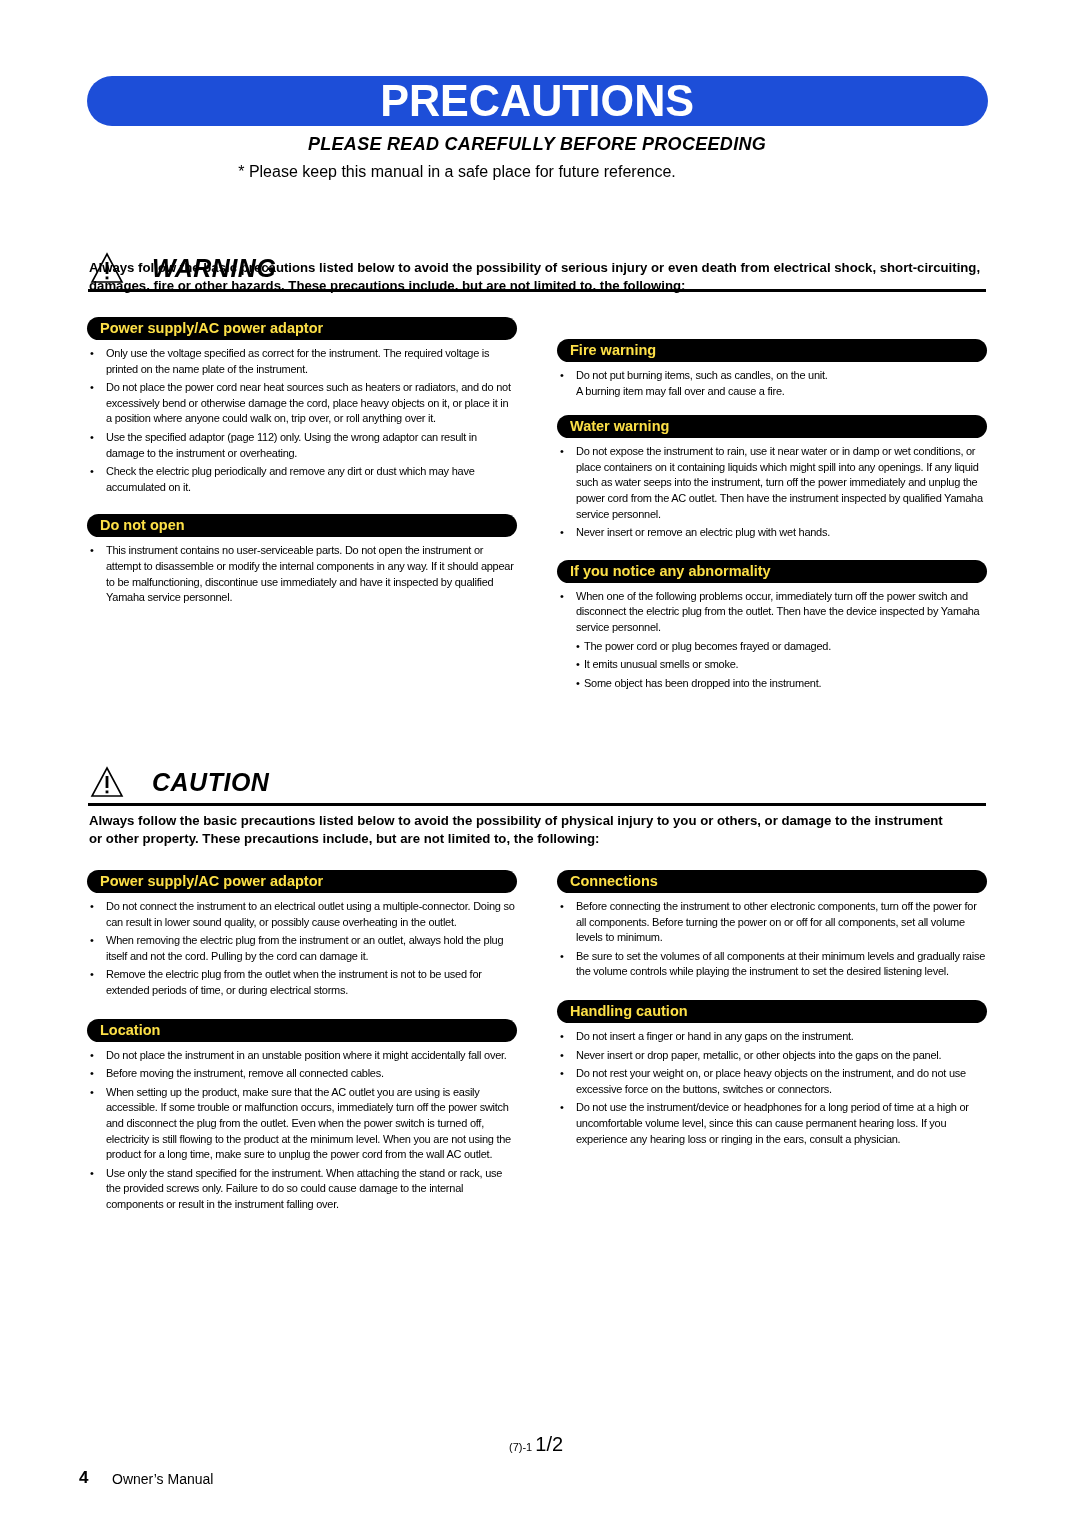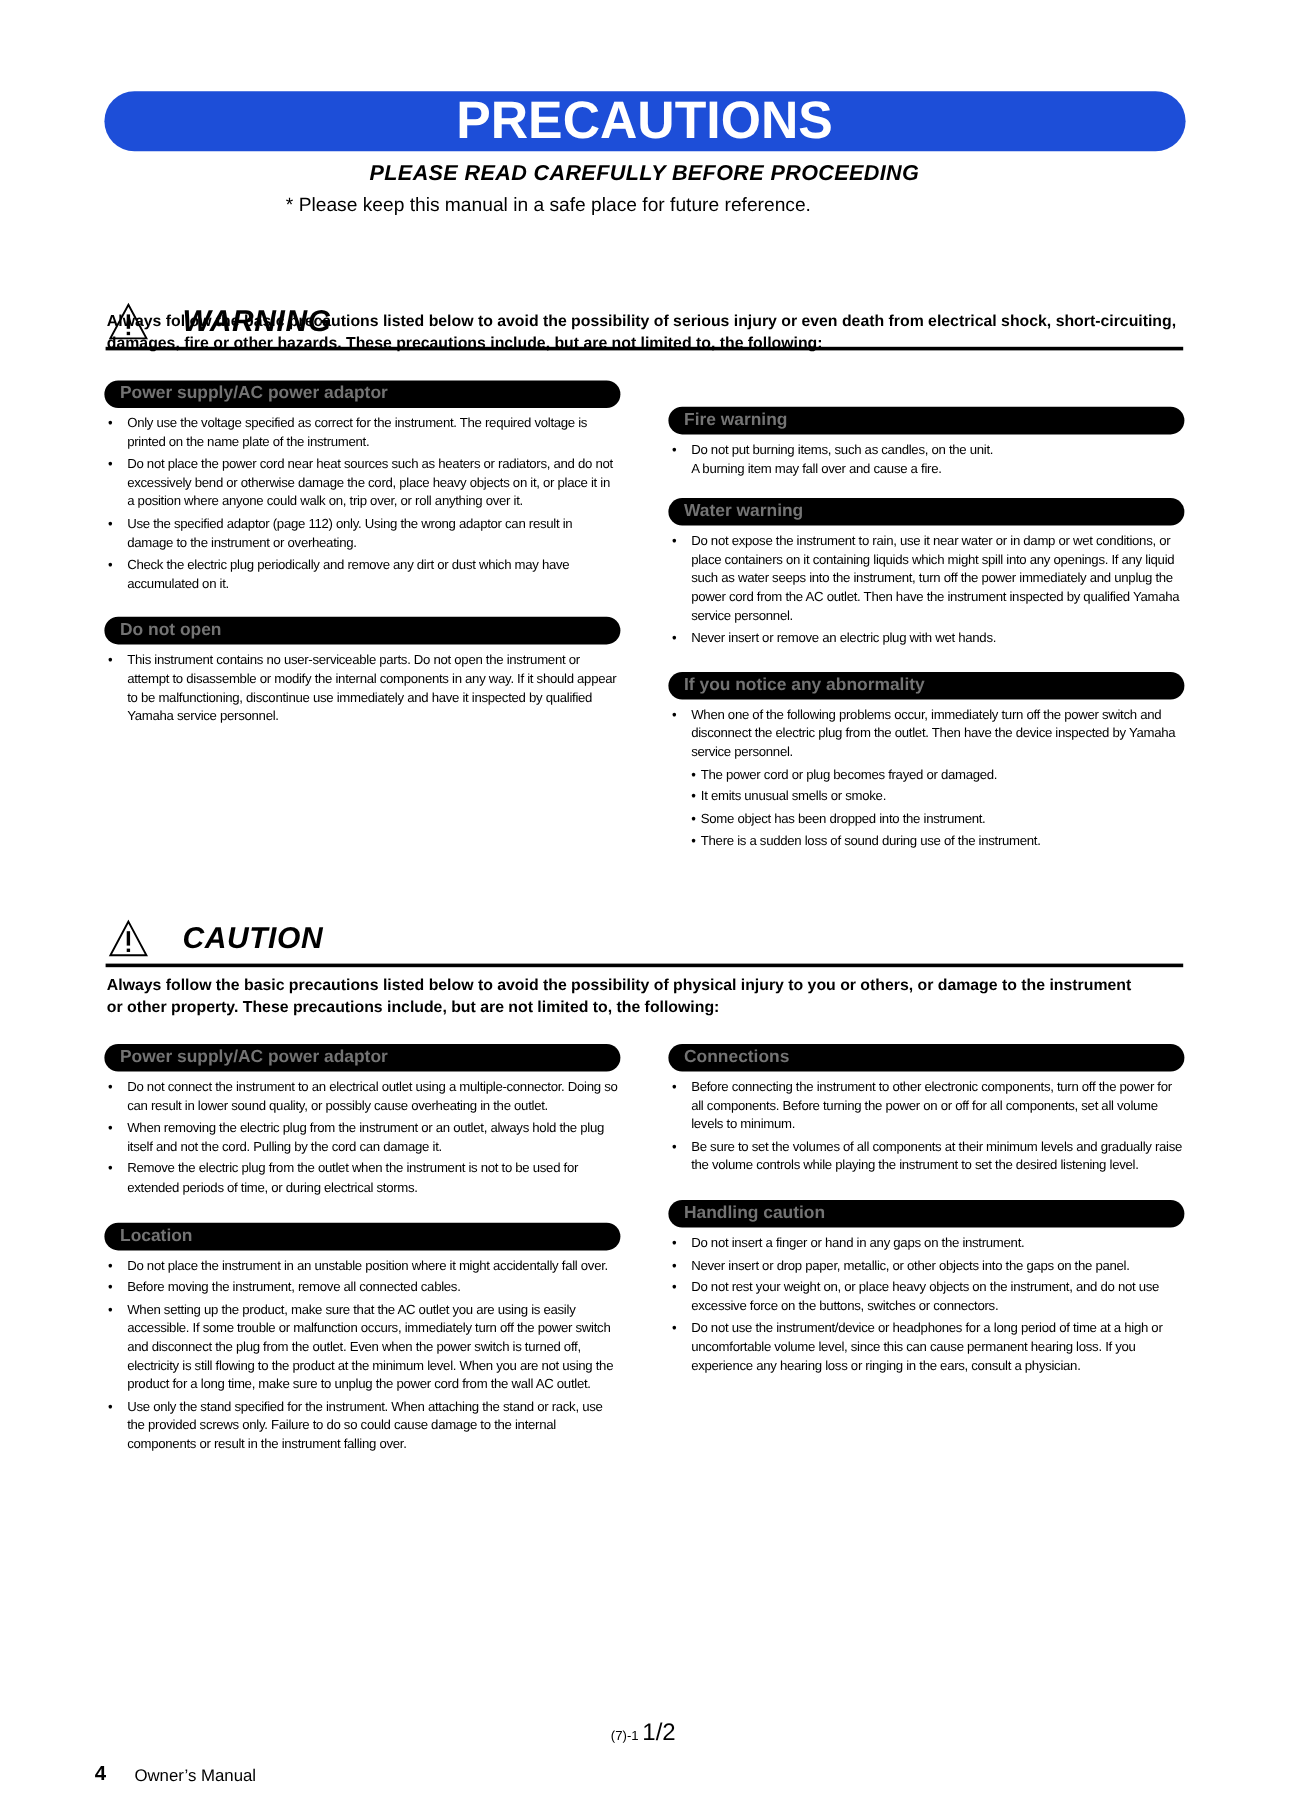--- a/index.html
+++ b/index.html
@@ -68,21 +68,21 @@
       position: absolute;
       width: 430px;
     }
     .sub {
       margin-bottom: 16px;
     }
     .sub-head {
       height: 23px;
       background: #000;
       border-radius: 11.5px;
-      color: #737373;
+      color: #fde047;
       font-weight: bold;
       font-size: 14.5px;
       line-height: 23px;
       padding-left: 13px;
       margin-bottom: 6px;
     }
     .sub ul { list-style: none; }
     .sub li {
       position: relative;
       padding-left: 19px;
@@ -167,21 +167,20 @@
       <li>Never insert or remove an electric plug with wet hands.</li>
     </ul>
   </div>
   <div class="sub" style="margin-top:19px;">
     <div class="sub-head">If you notice any abnormality</div>
     <ul>
       <li>When one of the following problems occur, immediately turn off the power switch and disconnect the electric plug from the outlet. Then have the device inspected by Yamaha service personnel.</li>
       <li class="nested">The power cord or plug becomes frayed or damaged.</li>
       <li class="nested">It emits unusual smells or smoke.</li>
       <li class="nested">Some object has been dropped into the instrument.</li>
-      <li class="nested">There is a sudden loss of sound during use of the instrument.</li>
     </ul>
   </div>
 </div>
 
 <div class="section-head" style="top:762px;">
   <svg class="icon" viewBox="0 0 34 32">
     <path d="M17 2 L32 30 L2 30 Z" fill="none" stroke="#000" stroke-width="1.6" stroke-linejoin="miter"></path>
     <rect x="15.6" y="10" width="2.8" height="12" fill="#000"></rect>
     <rect x="15.6" y="24.5" width="2.8" height="2.8" fill="#000"></rect>
   </svg>

